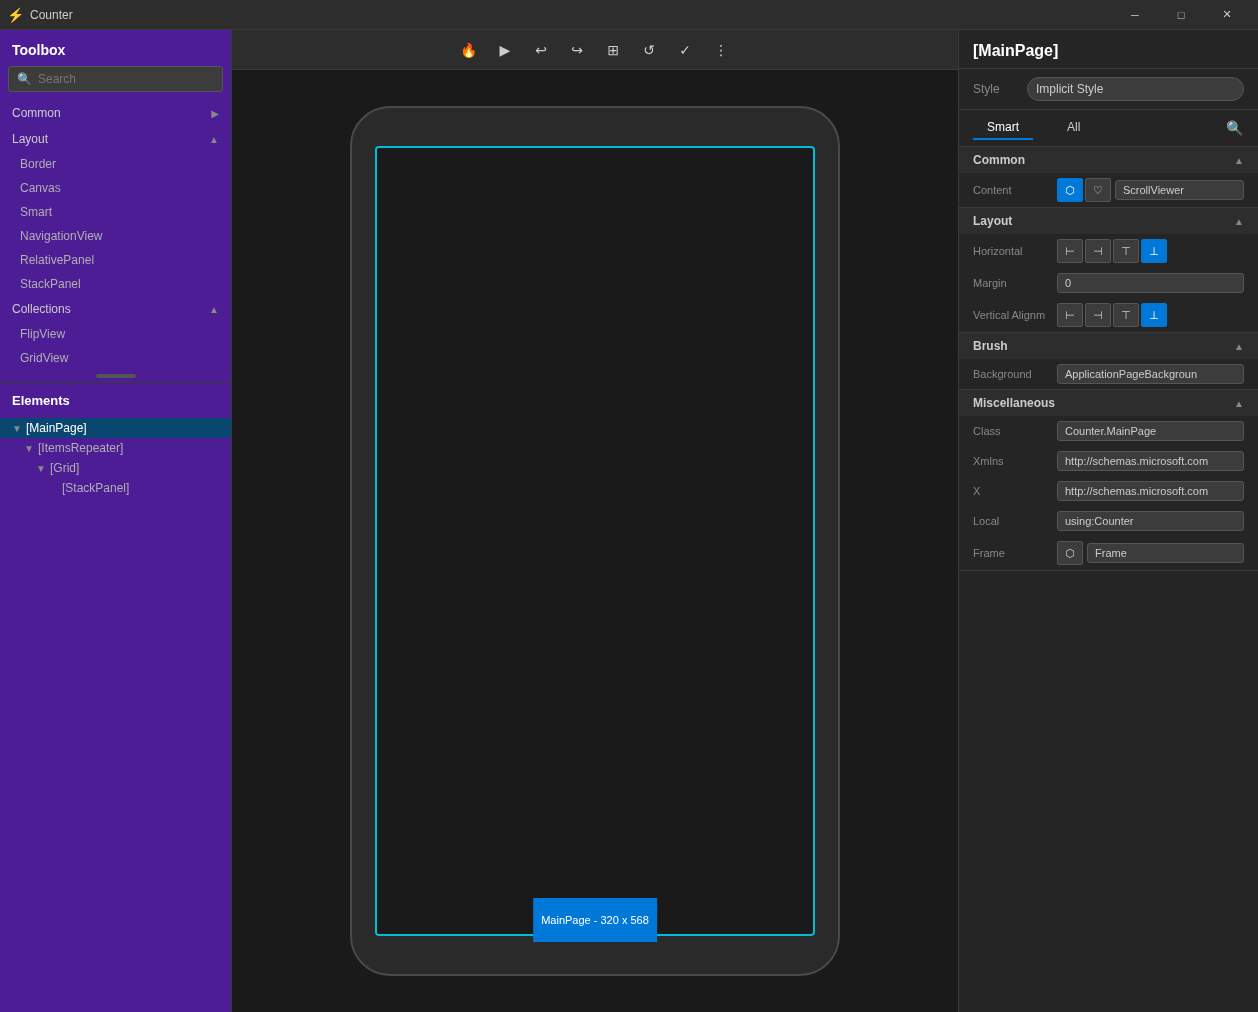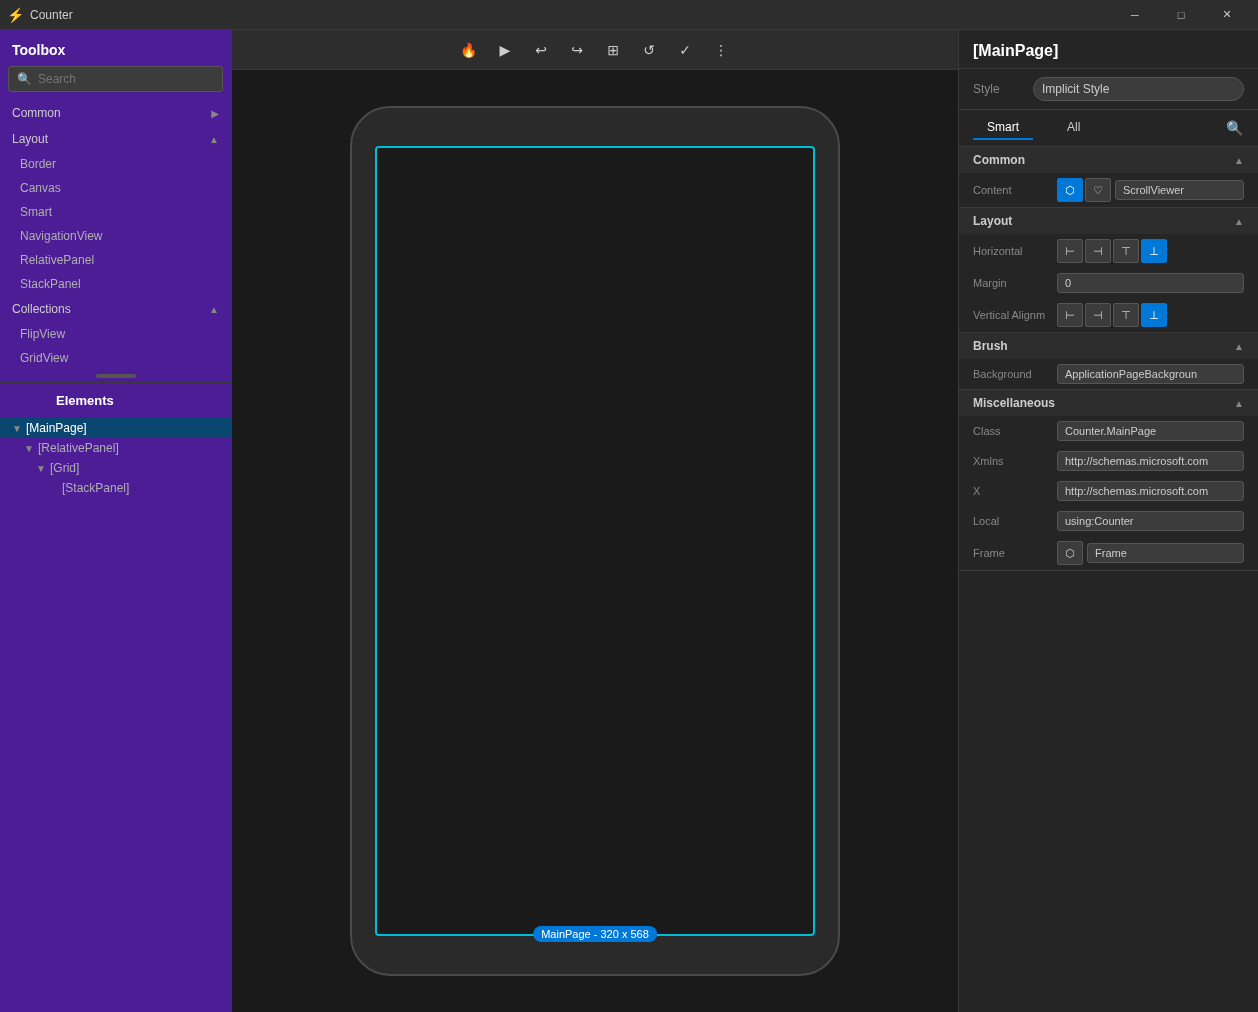--- a/index.html
+++ b/index.html
@@ -123,21 +123,20 @@
     .elements-panel {
       border-top: 1px solid #3a3a3a;
       flex: 1;
       overflow-y: auto;
     }
     .elements-header {
       padding: 10px 12px 6px 12px;
       font-size: 13px;
       font-weight: 600;
       color: #ffffff;
-      margin-left: 44px;
     }
     .elements-tree { padding: 4px 0; }
     .tree-item {
       padding: 3px 0 3px 12px;
       display: flex;
       align-items: center;
       gap: 4px;
       cursor: pointer;
       font-size: 12px;
       color: #b0b0b0;
@@ -205,22 +204,22 @@
       position: relative;
     }
     .canvas-label {
       position: absolute;
       bottom: -8px;
       left: 50%;
       transform: translateX(-50%);
       background: #0078d7;
       color: white;
       font-size: 11px;
-      padding: 2px 8px;
-      border-radius: 8px;
+      padding: 16px 8px;
+      border-radius: 0;
       white-space: nowrap;
       text-align: right;
     }
 
     
     .right-panel {
       width: 300px;
       background: #252526;
       border-left: 1px solid #3a3a3a;
       display: flex;
@@ -236,21 +235,21 @@
       font-size: 16px;
       font-weight: 600;
       color: #ffffff;
       border-bottom: 1px solid #3a3a3a;
     }
 
     .style-row {
       display: flex;
       align-items: center;
       padding: 8px 14px;
-      gap: 10px;
+      gap: 4px;
       border-bottom: 1px solid #3a3a3a;
     }
     .style-label { color: #888; font-size: 12px; width: 50px; }
     .style-value {
       flex: 1;
       background: #3c3c3c;
       border: 1px solid #555;
       border-radius: 12px;
       padding: 4px 8px;
       font-size: 12px;
@@ -399,21 +398,21 @@
 
     <div class="elements-panel">
       <div class="elements-header">Elements</div>
       <div class="elements-tree">
         <div class="tree-item selected">
           <span class="tree-toggle">▼</span>
           <span>[MainPage]</span>
         </div>
         <div class="tree-item tree-indent-1">
           <span class="tree-toggle">▼</span>
-          <span>[RelativePanel]</span>
+          <span>[ItemsRepeater]</span>
         </div>
         <div class="tree-item tree-indent-2">
           <span class="tree-toggle">▼</span>
           <span>[Grid]</span>
         </div>
         <div class="tree-item tree-indent-3">
           <span class="tree-toggle"></span>
           <span>[StackPanel]</span>
         </div>
       </div>

